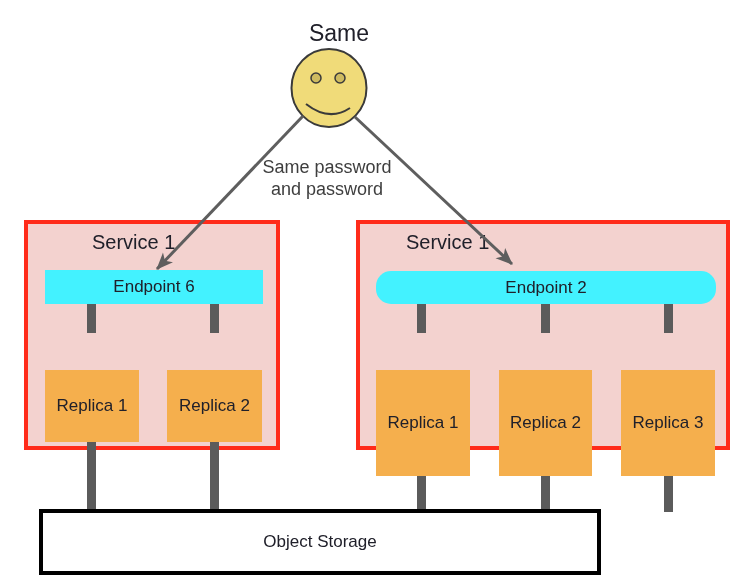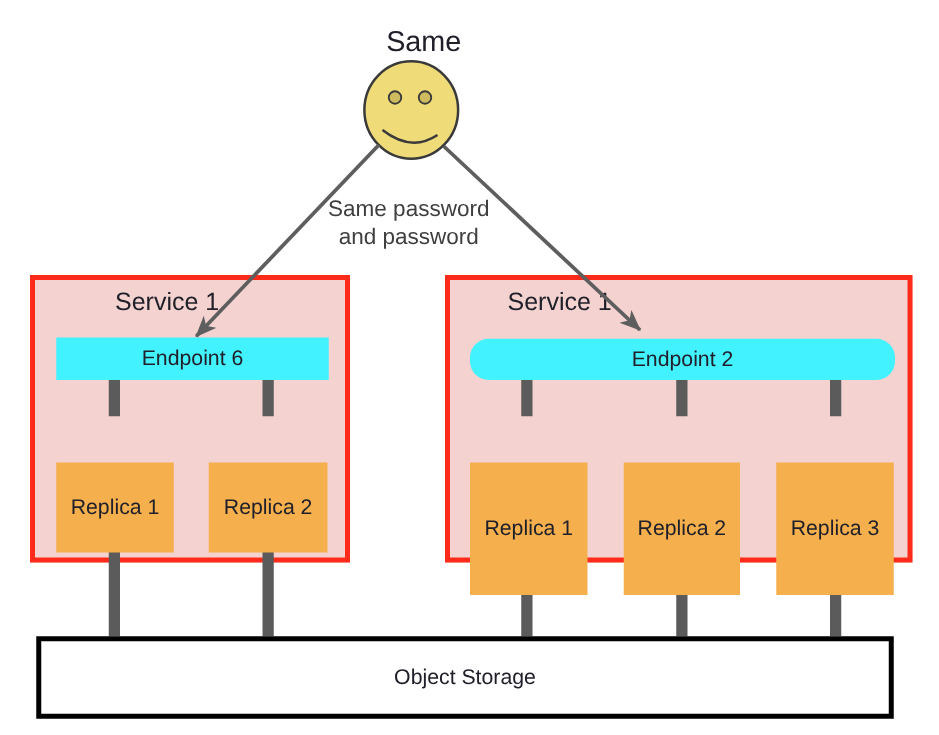--- a/index.html
+++ b/index.html
@@ -53,21 +53,21 @@
   #c-s1a2{left:210px;top:302px;height:31px;}
   #c-s1b1{left:87px;top:401px;height:111px;}
   #c-s1b2{left:210px;top:401px;height:111px;}
   #c-s2a1{left:417px;top:302px;height:31px;}
   #c-s2a2{left:541px;top:302px;height:31px;}
   #c-s2a3{left:664px;top:302px;height:31px;}
   #c-s2b1{left:417px;top:435px;height:77px;}
   #c-s2b2{left:541px;top:435px;height:77px;}
   #c-s2b3{left:664px;top:435px;height:77px;}
 
-  #storage-box{left:29px;top:509px;width:686px;height:66px;background:#ffffff;
+  #storage-box{left:39px;top:509px;width:562px;height:66px;background:#ffffff;
     border:4px solid var(--storage-border);display:flex;align-items:center;justify-content:center;
     font-size:17px;color:var(--label-text);z-index:3;}
 </style>
 </head>
 <body>
 
 <div id="canvas">
 
   <div class="abs actor-label">Same</div>
   <svg id="smiley" class="abs" width="79" height="81" viewBox="0 0 79 81">

